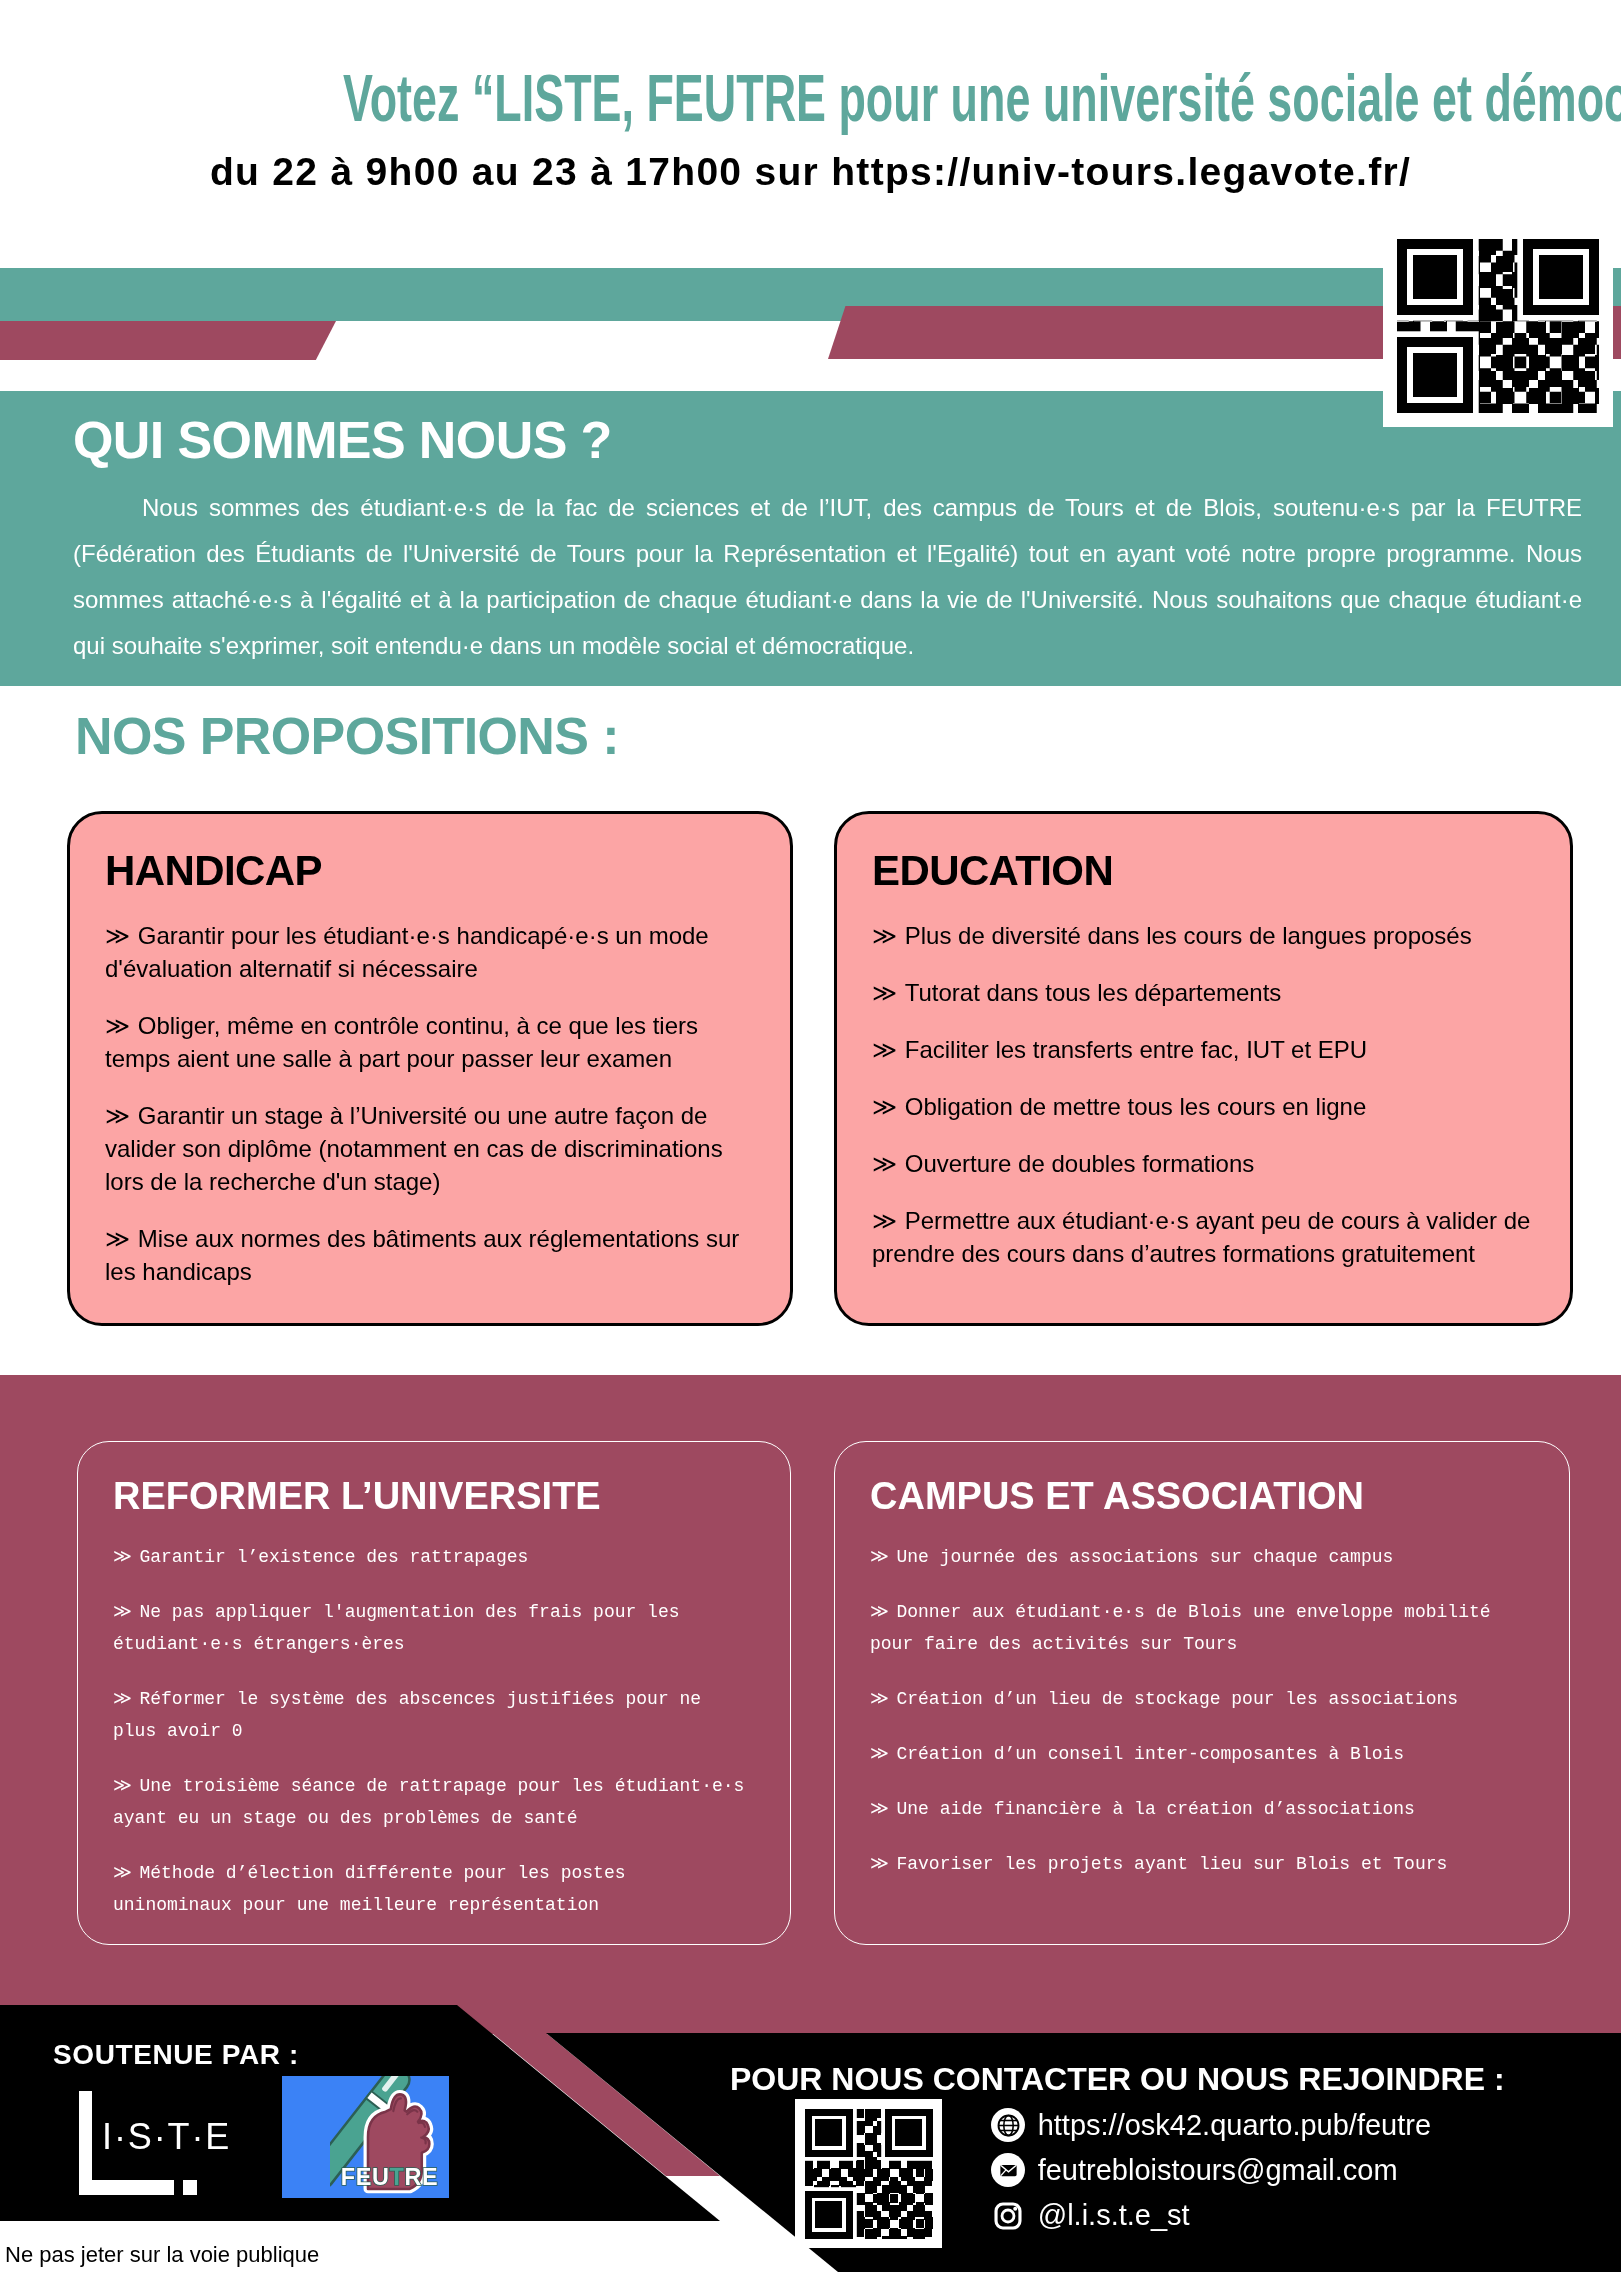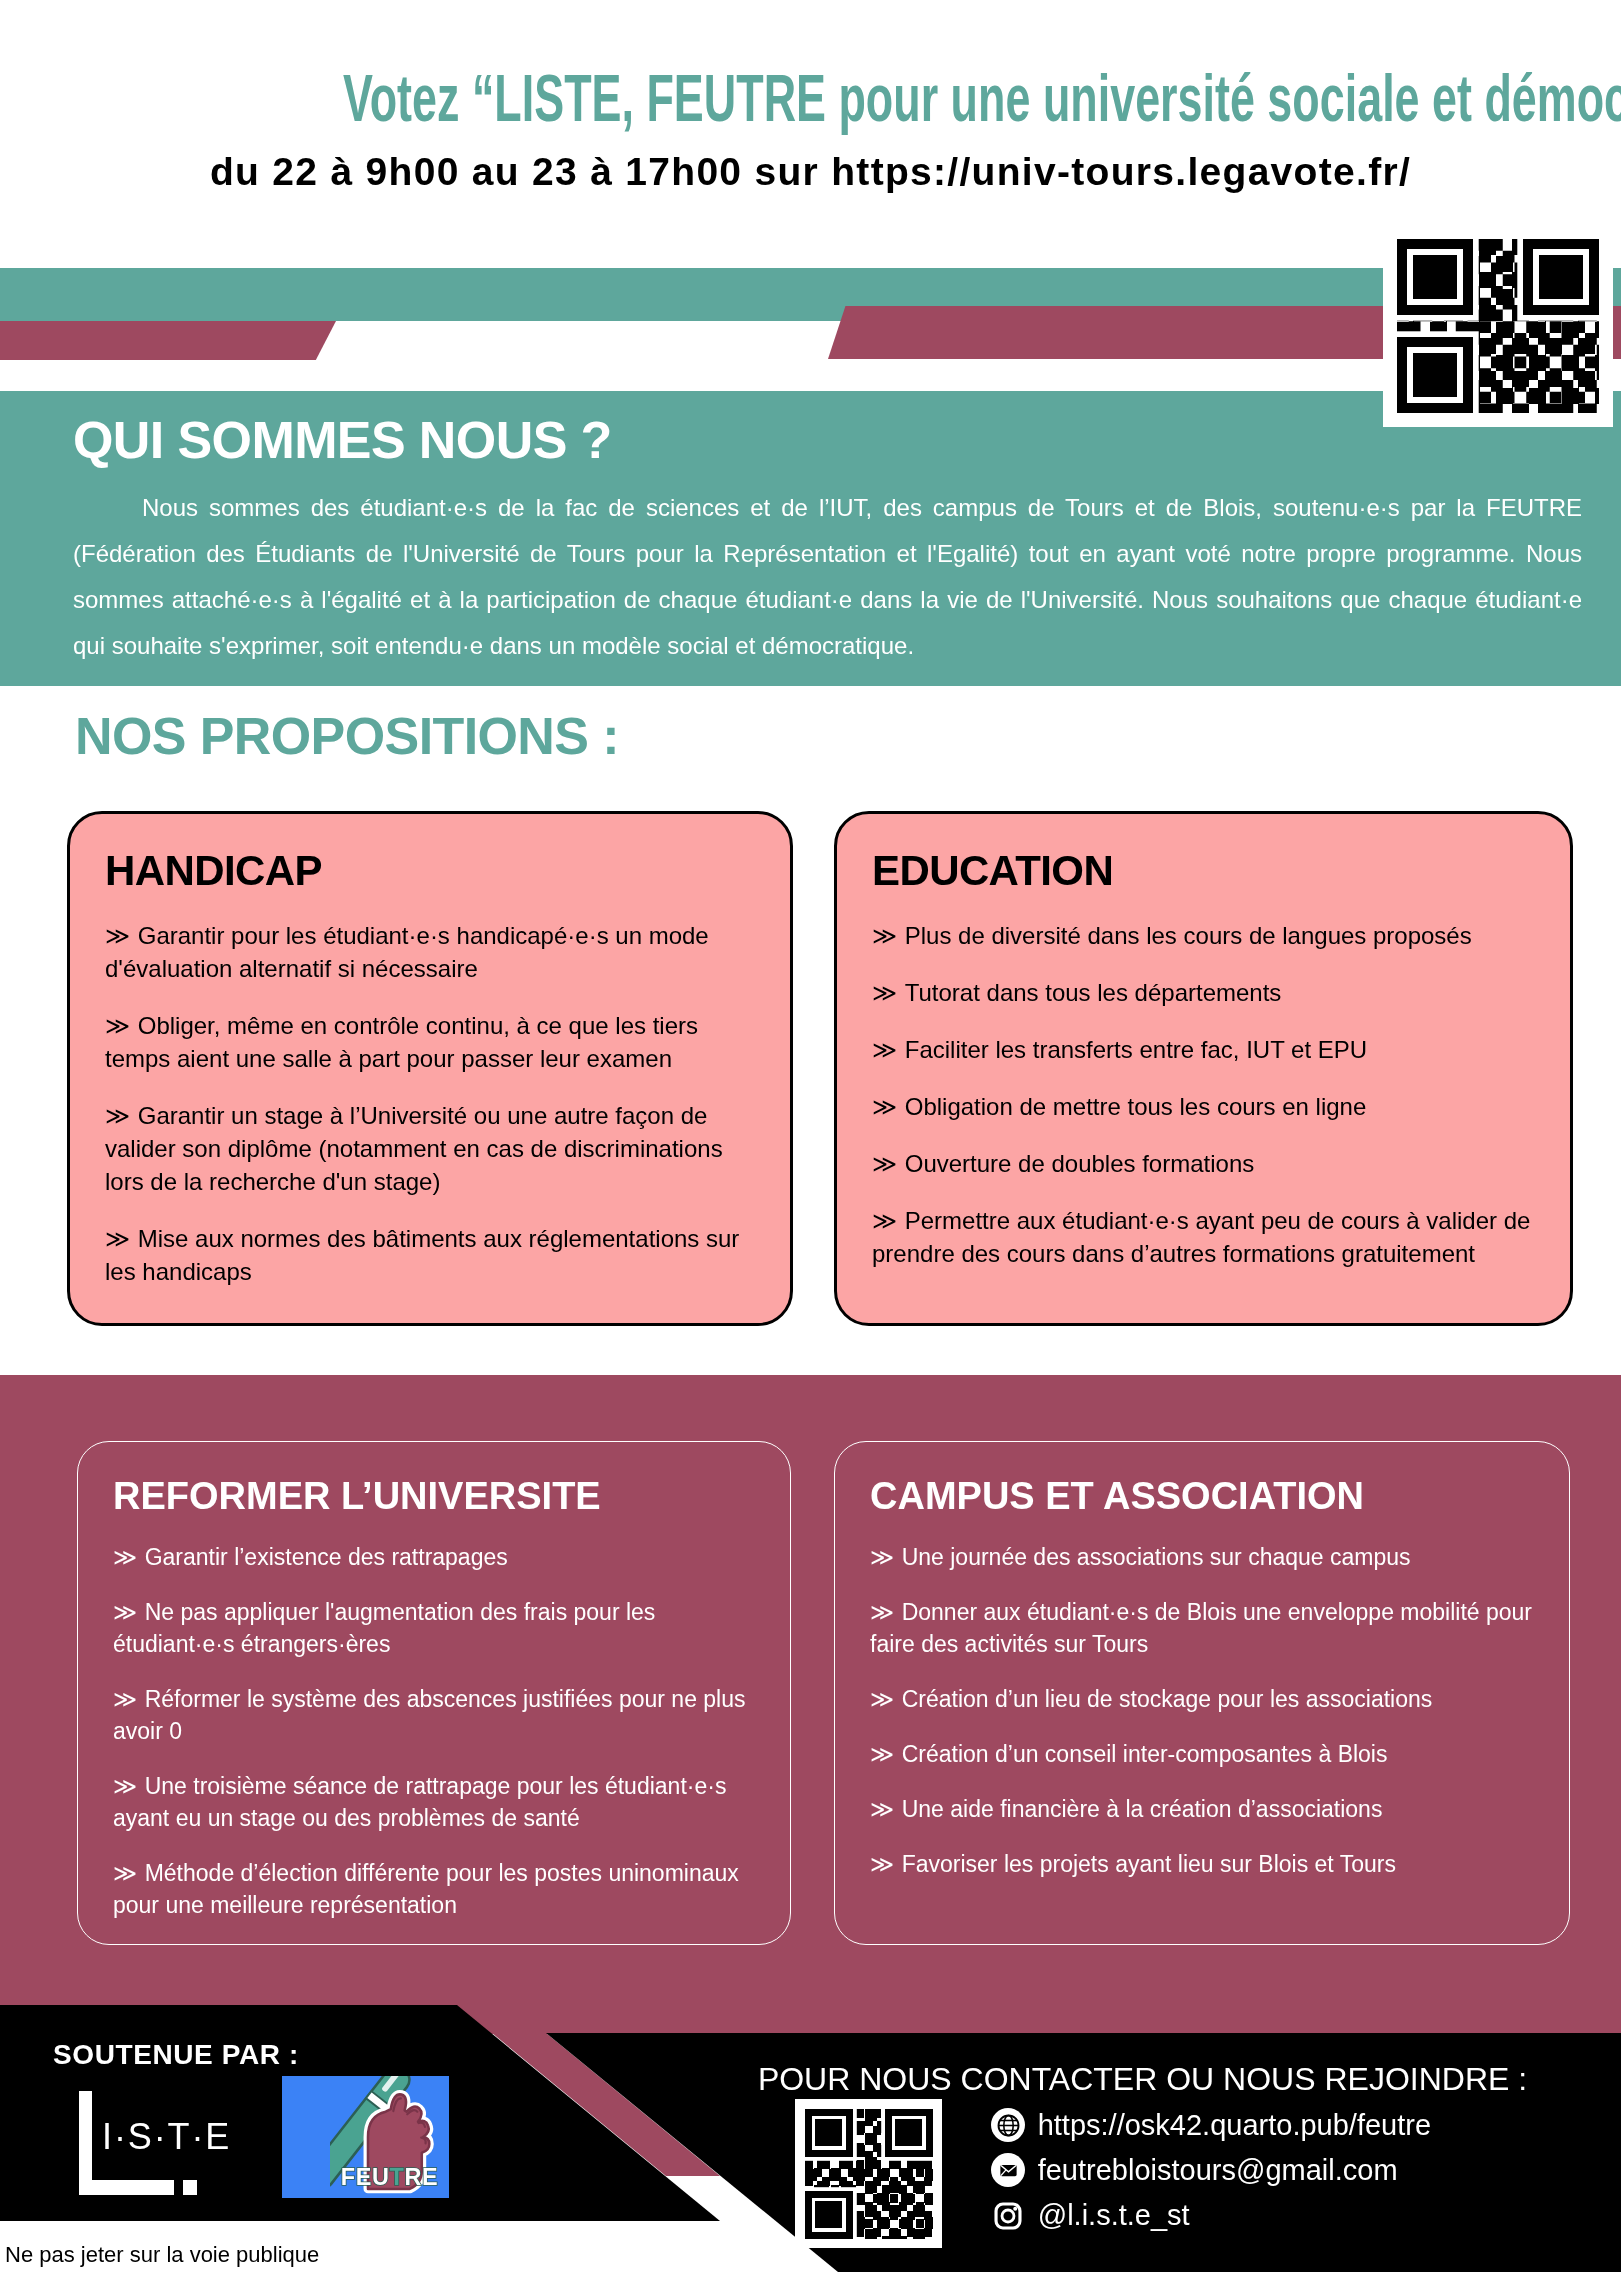--- a/index.html
+++ b/index.html
@@ -48,21 +48,21 @@
   
   .props-heading{left:75px;top:706px;color:#5ea79c;font-weight:bold;font-size:52px;letter-spacing:-0.6px;}
   .card{position:absolute;box-sizing:border-box;border-radius:35px;padding:33px 35px;}
   .card.light{background:#fca5a5;border:3.2px solid #000;color:#000;}
   .card.dark{background:transparent;border:1.9px solid #fff;color:#fff;border-radius:32px;}
   .card h3{margin:0;font-weight:bold;}
   .card.light h3{font-size:42px;letter-spacing:-0.6px;}
   .card.dark h3{font-size:38px;letter-spacing:0;}
   .card .items{margin-top:6.3px;}
   .card .item{margin:24px 0 0 0;font-size:24px;line-height:33px;}
-  .card.dark .item{font-size:23px;line-height:32px;margin-top:23px;}
+  .card.dark .item{font-size:18px;line-height:32px;margin-top:23px;font-family:Liberation Mono, monospace;}
   .chev{margin-right:7.6px;}
   .card1{left:67px;top:811px;width:726px;height:515px;}
   .card2{left:834px;top:811px;width:739px;height:515px;}
   .card3{left:77px;top:1441px;width:714px;height:504px;}
   .card4{left:834px;top:1441px;width:736px;height:504px;}
 
   .maroon-section{left:0;top:1375px;width:1621px;height:659px;background:#9e4960;}
 
   
   .footer-wedge{left:444px;top:2033px;width:317px;height:143px;background:#9e4960;
@@ -74,21 +74,21 @@
 
   
   .supported-label{left:53px;top:2039px;color:#fff;font-weight:bold;font-size:28px;letter-spacing:0.6px;z-index:8;}
   .liste-logo{left:79px;top:2091px;width:171px;height:108px;z-index:8;}
   .liste-v{position:absolute;left:0;top:0;width:12.7px;height:104px;background:#fff;}
   .liste-h{position:absolute;left:0;top:89px;width:95px;height:15px;background:#fff;}
   .liste-dot{position:absolute;left:104px;top:89px;width:14px;height:15px;background:#fff;}
   .liste-text{position:absolute;left:23px;top:25px;color:#fff;font-size:36px;letter-spacing:1.9px;}
   .feutre-logo{left:282px;top:2076px;width:119px;height:122px;background:#3b82f6;z-index:8;padding-left:48px;}
 
-  .contact-heading{left:730px;top:2061px;width:825px;text-align:center;color:#fff;font-weight:normal;
+  .contact-heading{left:730px;top:2061px;width:825px;text-align:left;color:#fff;font-weight:bold;
     font-size:32px;white-space:nowrap;z-index:8;}
   .contact-rows{left:991px;top:2108px;z-index:8;}
   .contact-row{display:flex;align-items:center;gap:12.7px;margin-bottom:11.4px;height:34px;}
   .icon-circle{width:34px;height:34px;border-radius:50%;background:#fff;display:flex;align-items:center;justify-content:center;flex:0 0 auto;}
   .icon-plain{width:34px;height:34px;display:flex;align-items:center;justify-content:center;flex:0 0 auto;}
   .contact-text{color:#fff;font-size:29px;white-space:nowrap;}
   .disposal-note{left:5px;top:2242px;color:#000;font-size:22px;z-index:8;}
 </style>
 </head>
 <body>

